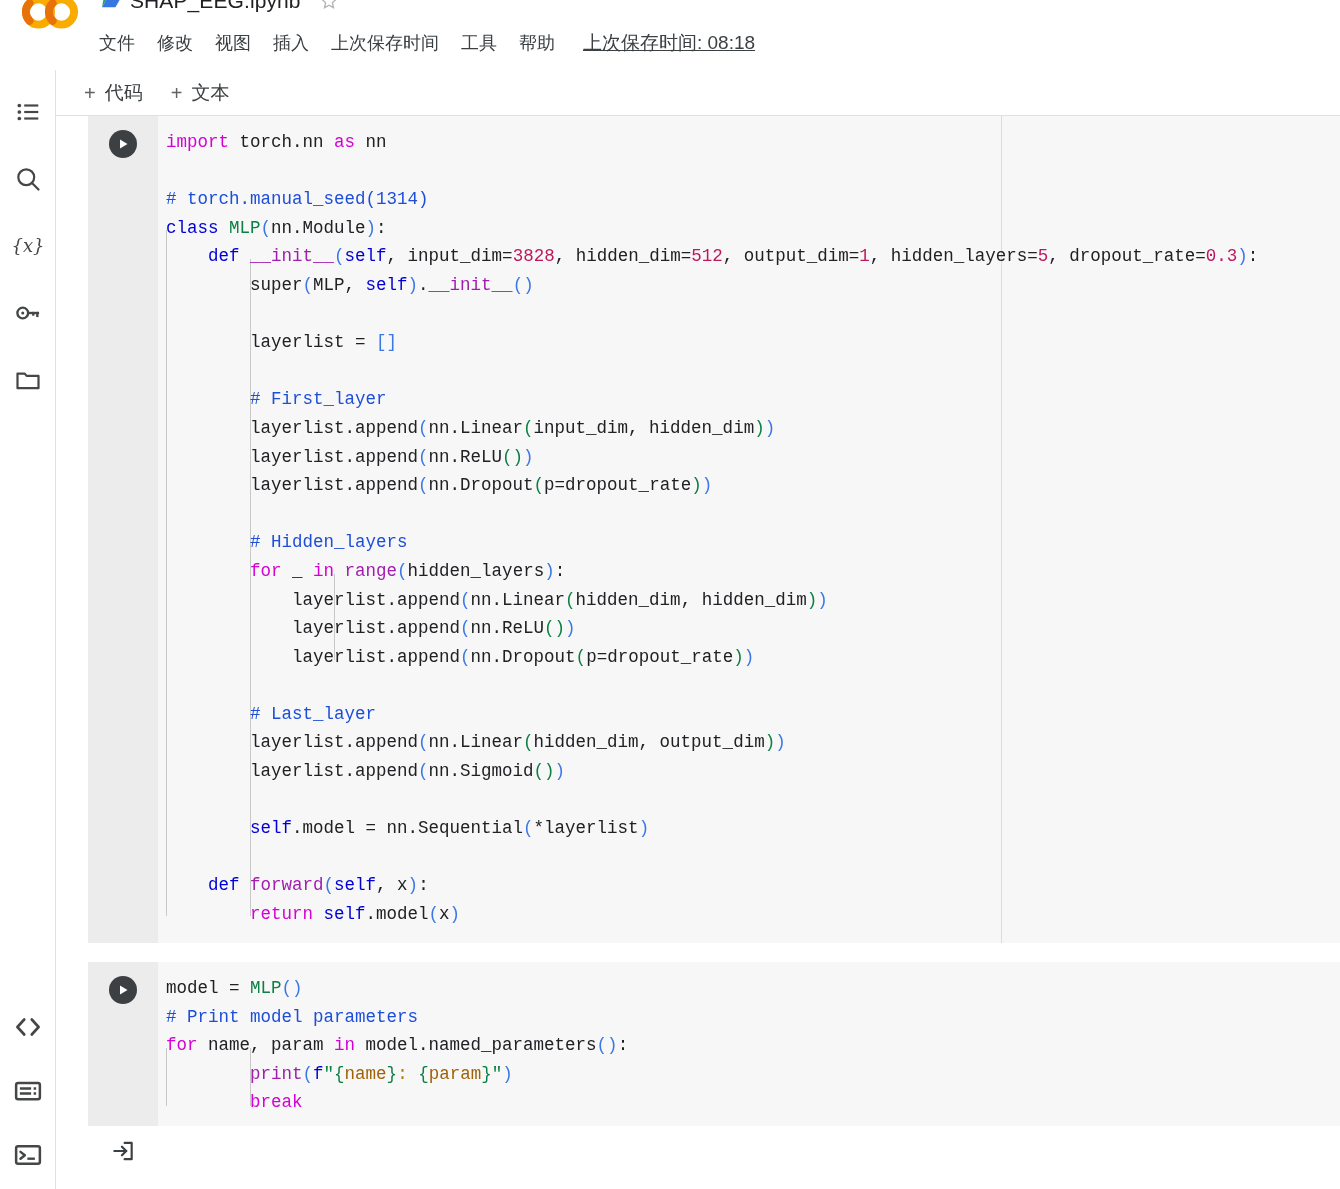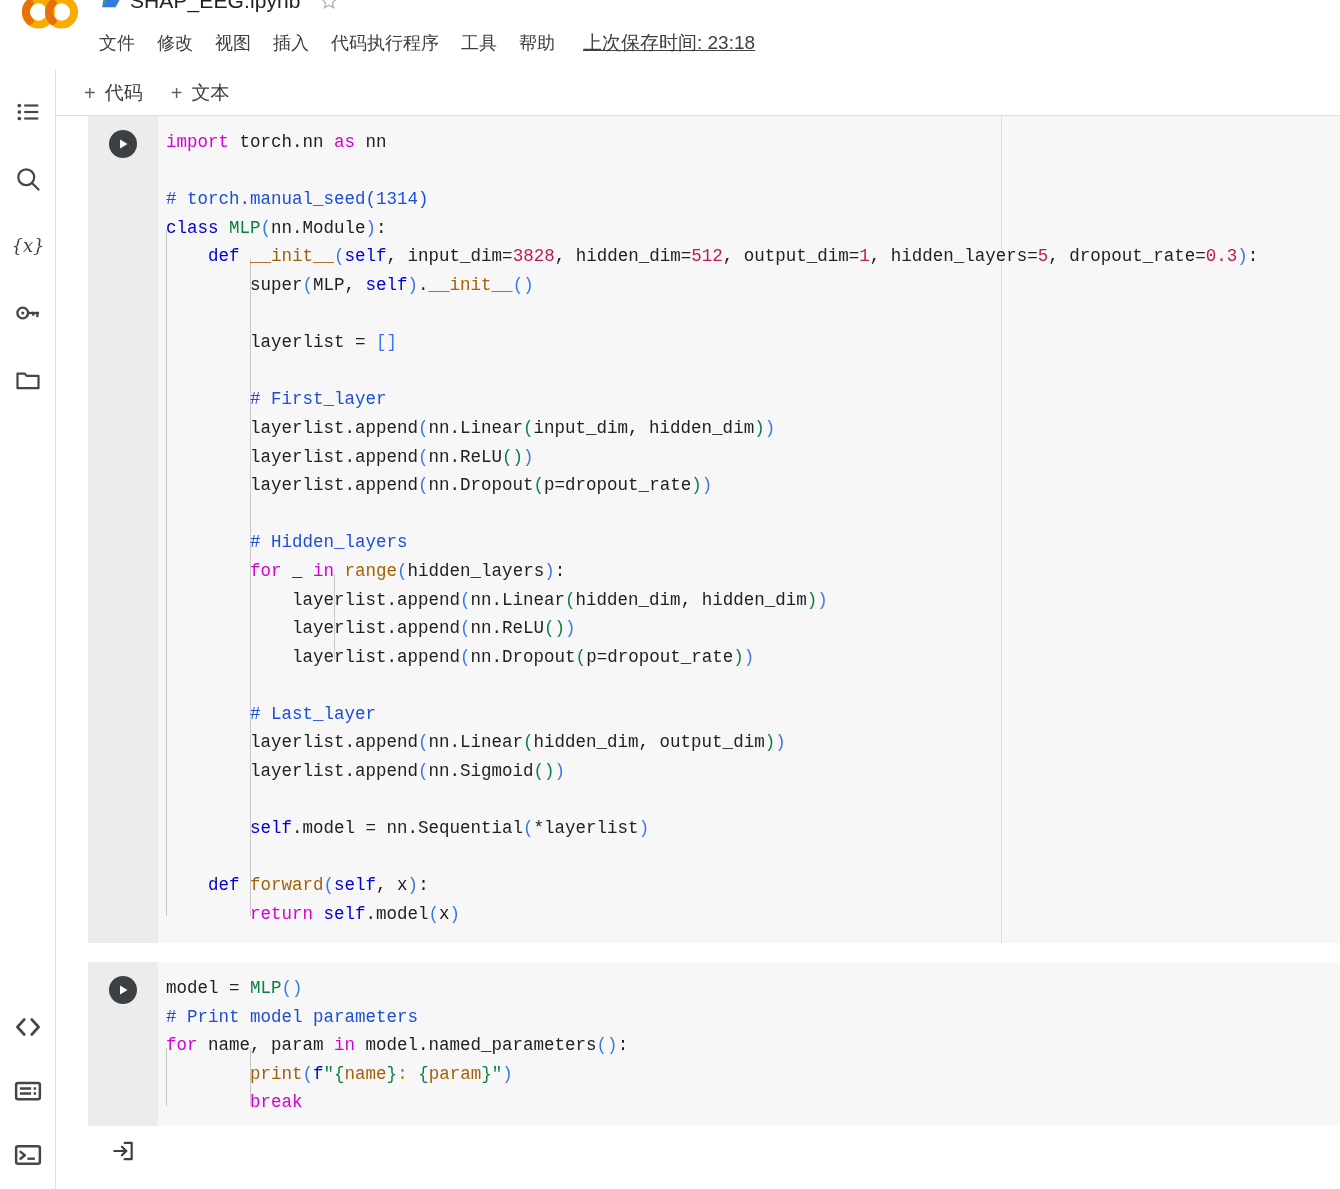--- a/index.html
+++ b/index.html
@@ -112,21 +112,21 @@
   }
   pre.code .ln { display: block; padding-left: 8px; }
 
   
   .indent-guides { position:absolute; top:0; left:0; right:0; bottom:0; z-index:1;}
   .ig { position:absolute; width:1px; background:#c9c9c9; }
 
   
   .kw   { color: #d500d5; }          
   .kw2  { color: #0000d5; }          
-  .fn   { color: #a16207; }          
+  .fn   { color: #a21caf; }          
   .cm   { color: #1d4ed8; }          
   .num  { color: #be185d; }          
   .cls  { color: #0b8043; }          
   .p1   { color: #3b78e7; }          
   .p2   { color: #0b8043; }          
   .p3   { color: #b07d00; }          
   .str  { color: #0b8043; }
   .tealv{ color: #a16207; }
 
   .gap { height: 22px; }
@@ -175,24 +175,24 @@
           <path d="M12 3.5l2.6 5.6 6 .7-4.5 4.2 1.2 6-5.3-3-5.3 3 1.2-6L3.4 9.8l6-.7z" fill="none" stroke="#b4b4b4" stroke-width="1.6"></path>
         </svg>
       </span>
     </div>
 
     <div class="menubar">
       <div class="menu-item">文件</div>
       <div class="menu-item">修改</div>
       <div class="menu-item">视图</div>
       <div class="menu-item">插入</div>
-      <div class="menu-item">代码执行程序</div>
+      <div class="menu-item">上次保存时间</div>
       <div class="menu-item">工具</div>
       <div class="menu-item">帮助</div>
-      <div class="saved-link">上次保存时间: 23:18</div>
+      <div class="saved-link">上次保存时间: 08:18</div>
     </div>
   </div>
 
   <div class="toolbar">
     <div class="tb-btn">
       <span class="plus">+</span>
       <span>代码</span>
     </div>
     <div class="tb-btn">
       <span class="plus">+</span>

